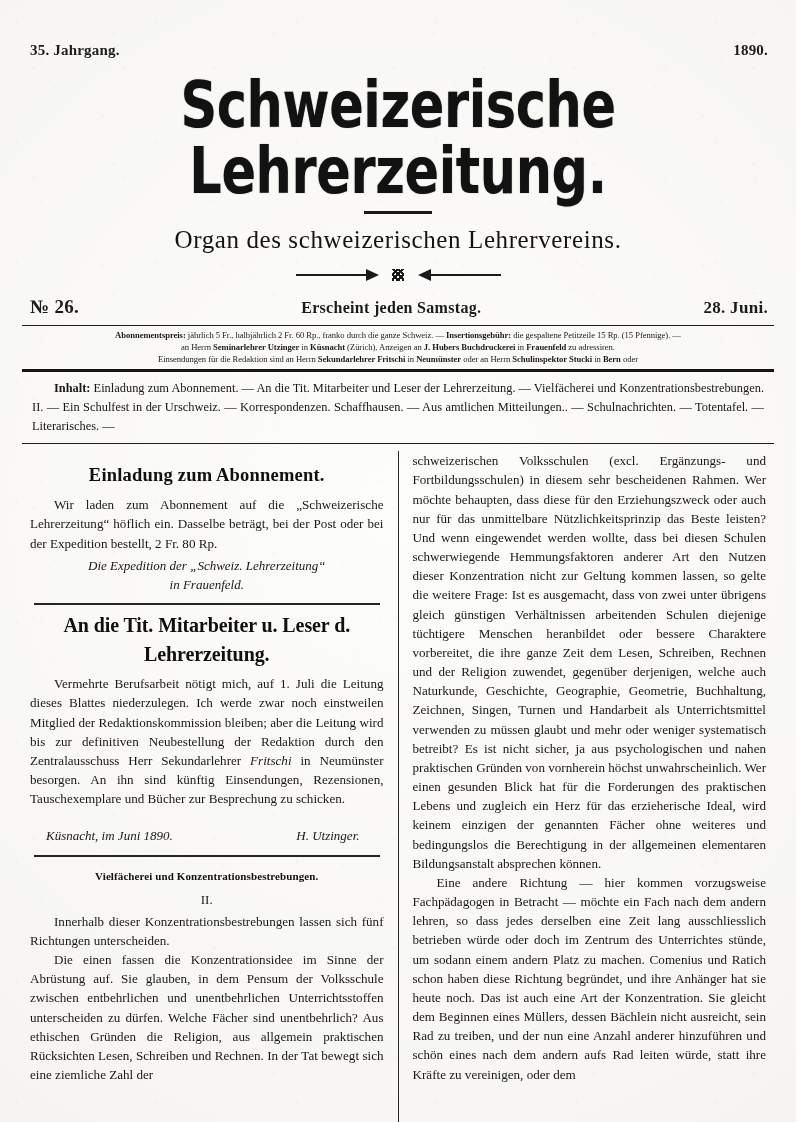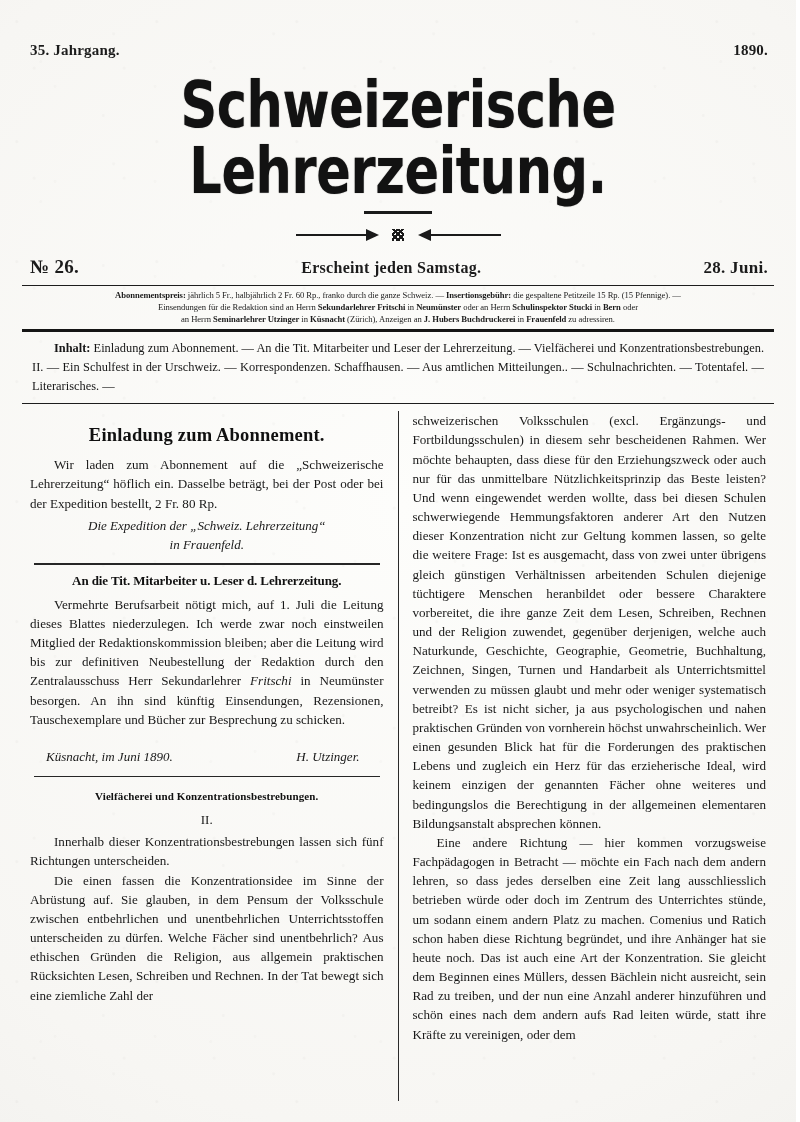--- a/index.html
+++ b/index.html
@@ -184,21 +184,21 @@
     font-size: 18.5px;
     letter-spacing: .2px;
     margin: 11px 0 6px 0;
     color: #101010;
   }
   .art-title.wide {
     font-size: 11px;
     letter-spacing: .1px;
   }
   .art-title.ul {
-    font-size: 13px;
+    font-size: 20px;
     letter-spacing: -0.1px;
     margin-top: 6px;
     margin-bottom: 5px;
   }
   .art-subnum {
     text-align: center;
     font-size: 13px;
     margin: 0 0 3px 0;
   }
   p.body {
@@ -241,41 +241,42 @@
 
     <div class="volume-line">
       <span>35. Jahrgang.</span>
       <span>1890.</span>
     </div>
 
     <div class="masthead-title">Schweizerische Lehrerzeitung.</div>
 
     <div class="rule-short"></div>
 
+    <div class="subtitle">Organ des schweizerischen Lehrervereins.</div>
 
     <div class="ornament">
       <span class="bar l"></span>
       <span class="tri l"></span>
       <span class="dot"></span>
       <span class="tri r"></span>
       <span class="bar r"></span>
     </div>
 
     <div class="issue-line">
       <span class="issue-no">№ 26.</span>
       <span class="issue-freq">Erscheint jeden Samstag.</span>
       <span class="issue-date">28. Juni.</span>
     </div>
 
     <div class="rule-thin"></div>
 
     <div class="abo">
       <div><b>Abonnementspreis:</b><span> jährlich 5 Fr., halbjährlich 2 Fr. 60 Rp., franko durch die ganze Schweiz. — </span><b>Insertionsgebühr:</b><span> die gespaltene Petitzeile 15 Rp. (15 Pfennige). —</span></div>
+      <div><span>an Herrn </span><b>Seminarlehrer Utzinger</b><span> in </span><b>Küsnacht</b><span> (Zürich), Anzeigen an </span><b>J. Hubers Buchdruckerei</b><span> in </span><b>Frauenfeld</b><span> zu adressiren.</span></div>
       <div><span>Einsendungen für die Redaktion sind an Herrn </span><b>Sekundarlehrer Fritschi</b><span> in </span><b>Neumünster</b><span> oder an Herrn </span><b>Schulinspektor Stucki</b><span> in </span><b>Bern</b><span> oder</span></div>
-      <div><span>an Herrn </span><b>Seminarlehrer Utzinger</b><span> in </span><b>Küsnacht</b><span> (Zürich), Anzeigen an </span><b>J. Hubers Buchdruckerei</b><span> in </span><b>Frauenfeld</b><span> zu adressiren.</span></div>
     </div>
 
     <div class="rule-thick"></div>
 
     <div class="inhalt"><b>Inhalt:</b><span> Einladung zum Abonnement. — An die Tit. Mitarbeiter und Leser der Lehrerzeitung. — Vielfächerei und Konzentrationsbestrebungen. II. — Ein Schulfest in der Urschweiz. — Korrespondenzen. Schaffhausen. — Aus amtlichen Mitteilungen.. — Schulnachrichten. — Totentafel. — Literarisches. —</span></div>
 
     <div class="rule-med"></div>
 
     <div class="columns">
 

